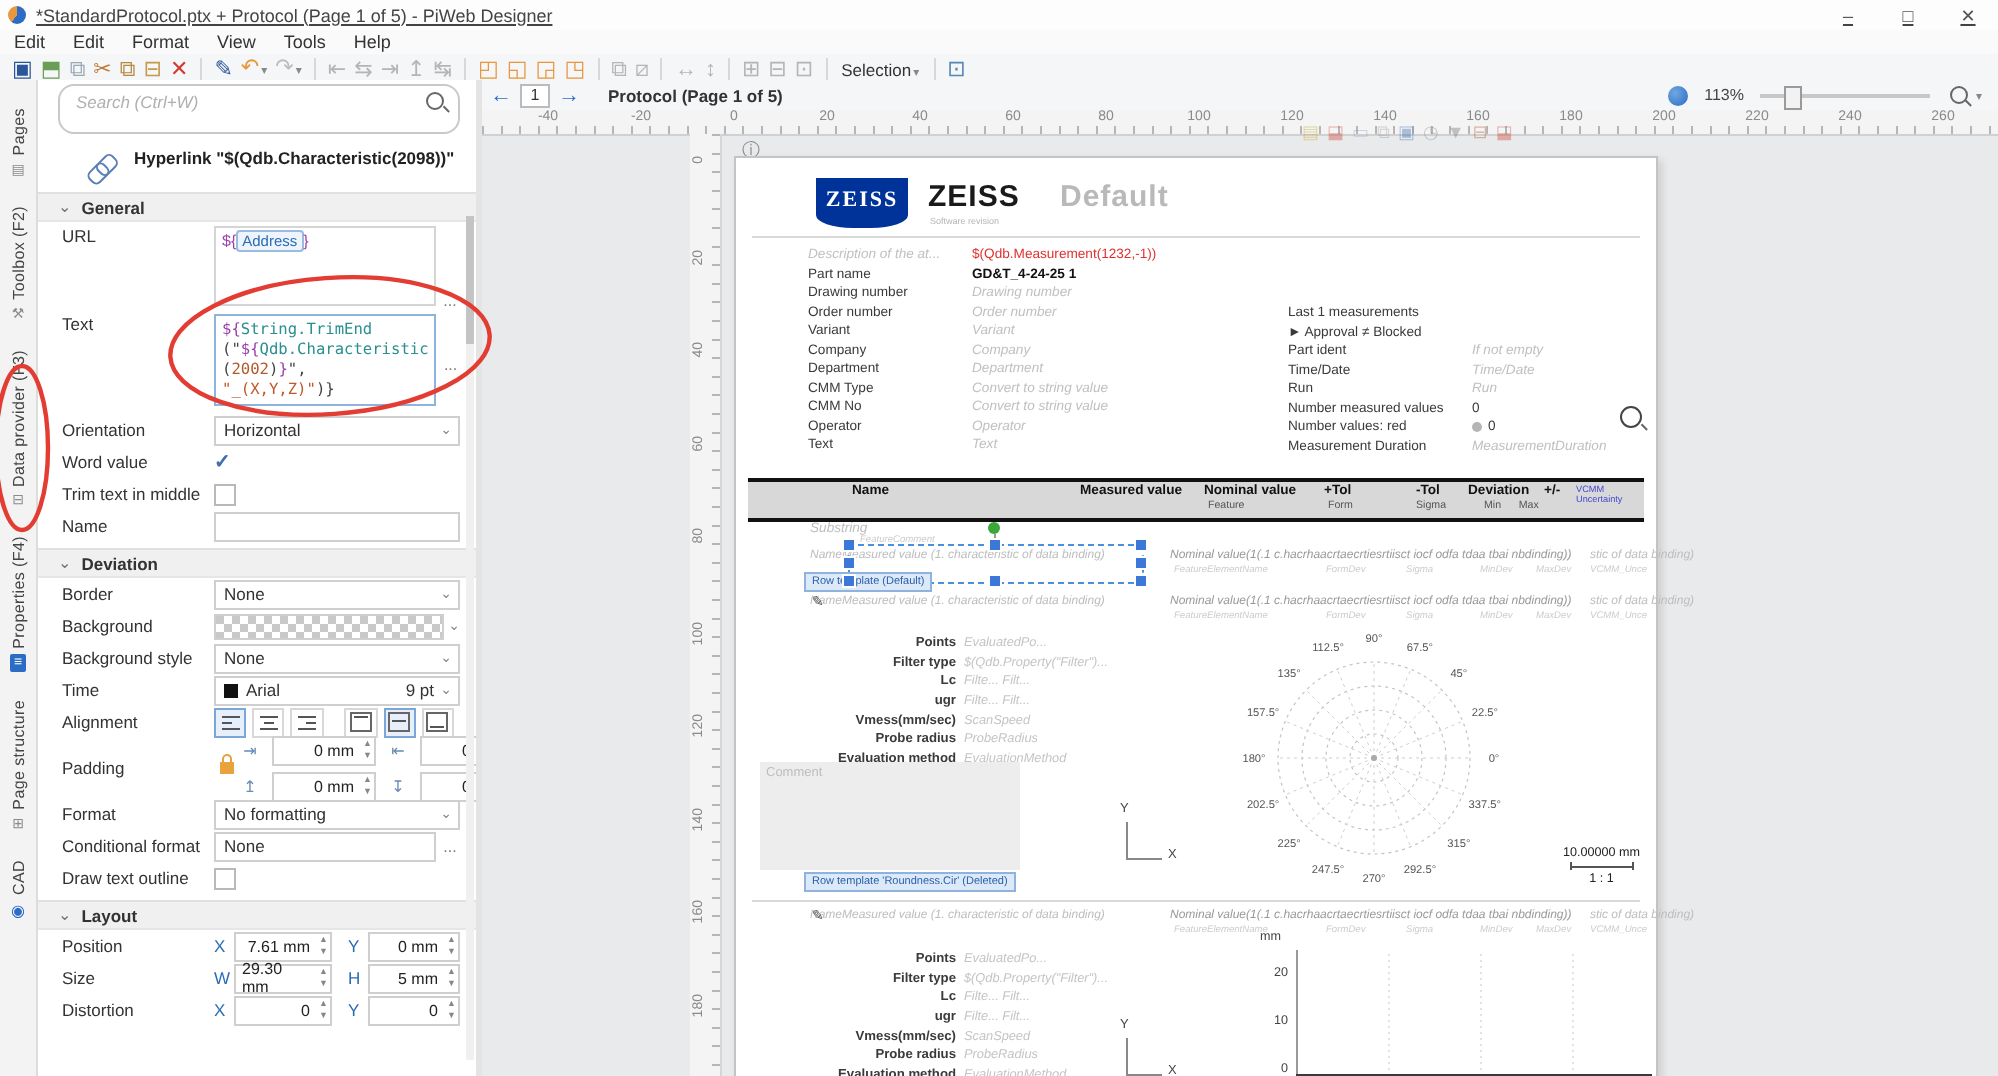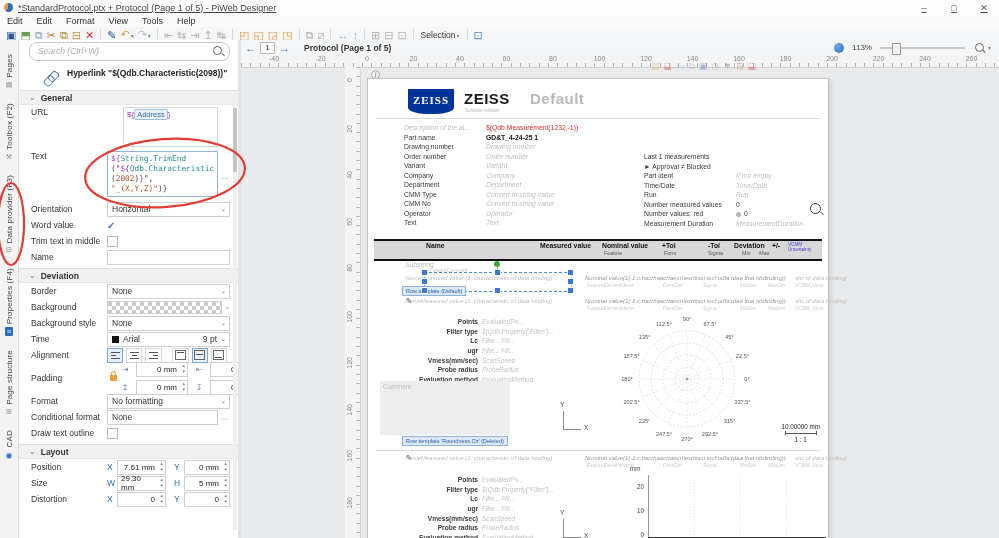--- a/index.html
+++ b/index.html
@@ -27,21 +27,21 @@
   .tabstrip{position:absolute;left:0;top:40px;width:18px;height:498px;background:#f3f3f4;border-right:1px solid #dcdcdc;}
   .vtab{display:flex;flex-direction:column;align-items:center;margin-top:14px;}
   .vtab .vlabel{writing-mode:vertical-rl;transform:rotate(180deg);font-size:8px;color:#444;letter-spacing:.2px;}
   .vtab .vicon{font-size:7px;color:#8a8a8a;margin-top:3px;}
   .vtab.active .vicon{background:#2b6cc4;color:#fff;padding:1px 2px;border-radius:1px;}
   .vtab .vicon.blue{color:#2b6cc4;font-size:8px;}
 
   
   .panel{position:absolute;left:19px;top:40px;width:219px;height:498px;background:#fff;overflow:hidden;}
   .searchbox{position:relative;margin:2px 8px 0 10px;height:15px;border:1px solid #c9c9c9;border-radius:8px;
-             display:flex;align-items:center;padding:0 18px 2px 8px;}
+             display:flex;align-items:center;padding:0 18px 8px 8px;}
   .searchbox .ph{font-size:8.5px;color:#b0b0b0;font-style:italic;}
   .mag{position:relative;width:7px;height:7px;border:1.4px solid #666;border-radius:50%;display:inline-block;}
   .mag::after{content:"";position:absolute;width:4px;height:1.4px;background:#666;transform:rotate(45deg);right:-3.5px;bottom:-1px;}
   .searchbox .mag{position:absolute;right:7px;top:3px;}
   .hyphdr{display:flex;margin:7px 6px 2px 24px;}
   .chain{width:16px;height:16px;margin-right:8px;position:relative;transform:rotate(-45deg);margin-top:3px;}
   .chain::before,.chain::after{content:"";position:absolute;width:9px;height:6px;border:1.6px solid #5a7fb5;border-radius:3px;}
   .chain::before{left:0;top:4px;}  .chain::after{left:6px;top:4px;}
   .hyphdr .t1{font-size:8.5px;font-weight:bold;color:#222;}
   .hyphdr .t2{font-size:7.5px;color:#9a9a9a;margin-top:2px;}
@@ -262,21 +262,21 @@
       </span>
     </div>
 
     <div class="sechdr">
         <span class="chev">⌄</span>
         <span>General</span>
       </div>
 
     <div class="prow" style="height:42px;align-items:flex-start;padding-top:2px;">
       <span class="plabel">URL</span>
-      <span class="bigbox" style="height:34px;margin-left:16px;">
+      <span class="bigbox" style="height:34px;">
         <span class="c-p">${</span><span class="tok">Address</span><span class="c-p">}</span>
       </span>
       <span class="dots" style="align-self:flex-end">...</span>
     </div>
 
     <div class="prow" style="height:50px;align-items:flex-start;padding-top:2px;">
       <span class="plabel">Text</span>
       <span class="bigbox codebox" style="height:40px;" id="textcode"><span class="c-p">${</span><span class="c-k">String.TrimEnd</span><span class="c-d">
 ("</span><span class="c-p">${</span><span class="c-k">Qdb.Characteristic</span><span class="c-d">
 (</span><span class="c-n">2002</span><span class="c-d">)</span><span class="c-p">}</span><span class="c-d">", </span><span class="c-s">"_(X,Y,Z)"</span><span class="c-d">)}</span></span>

